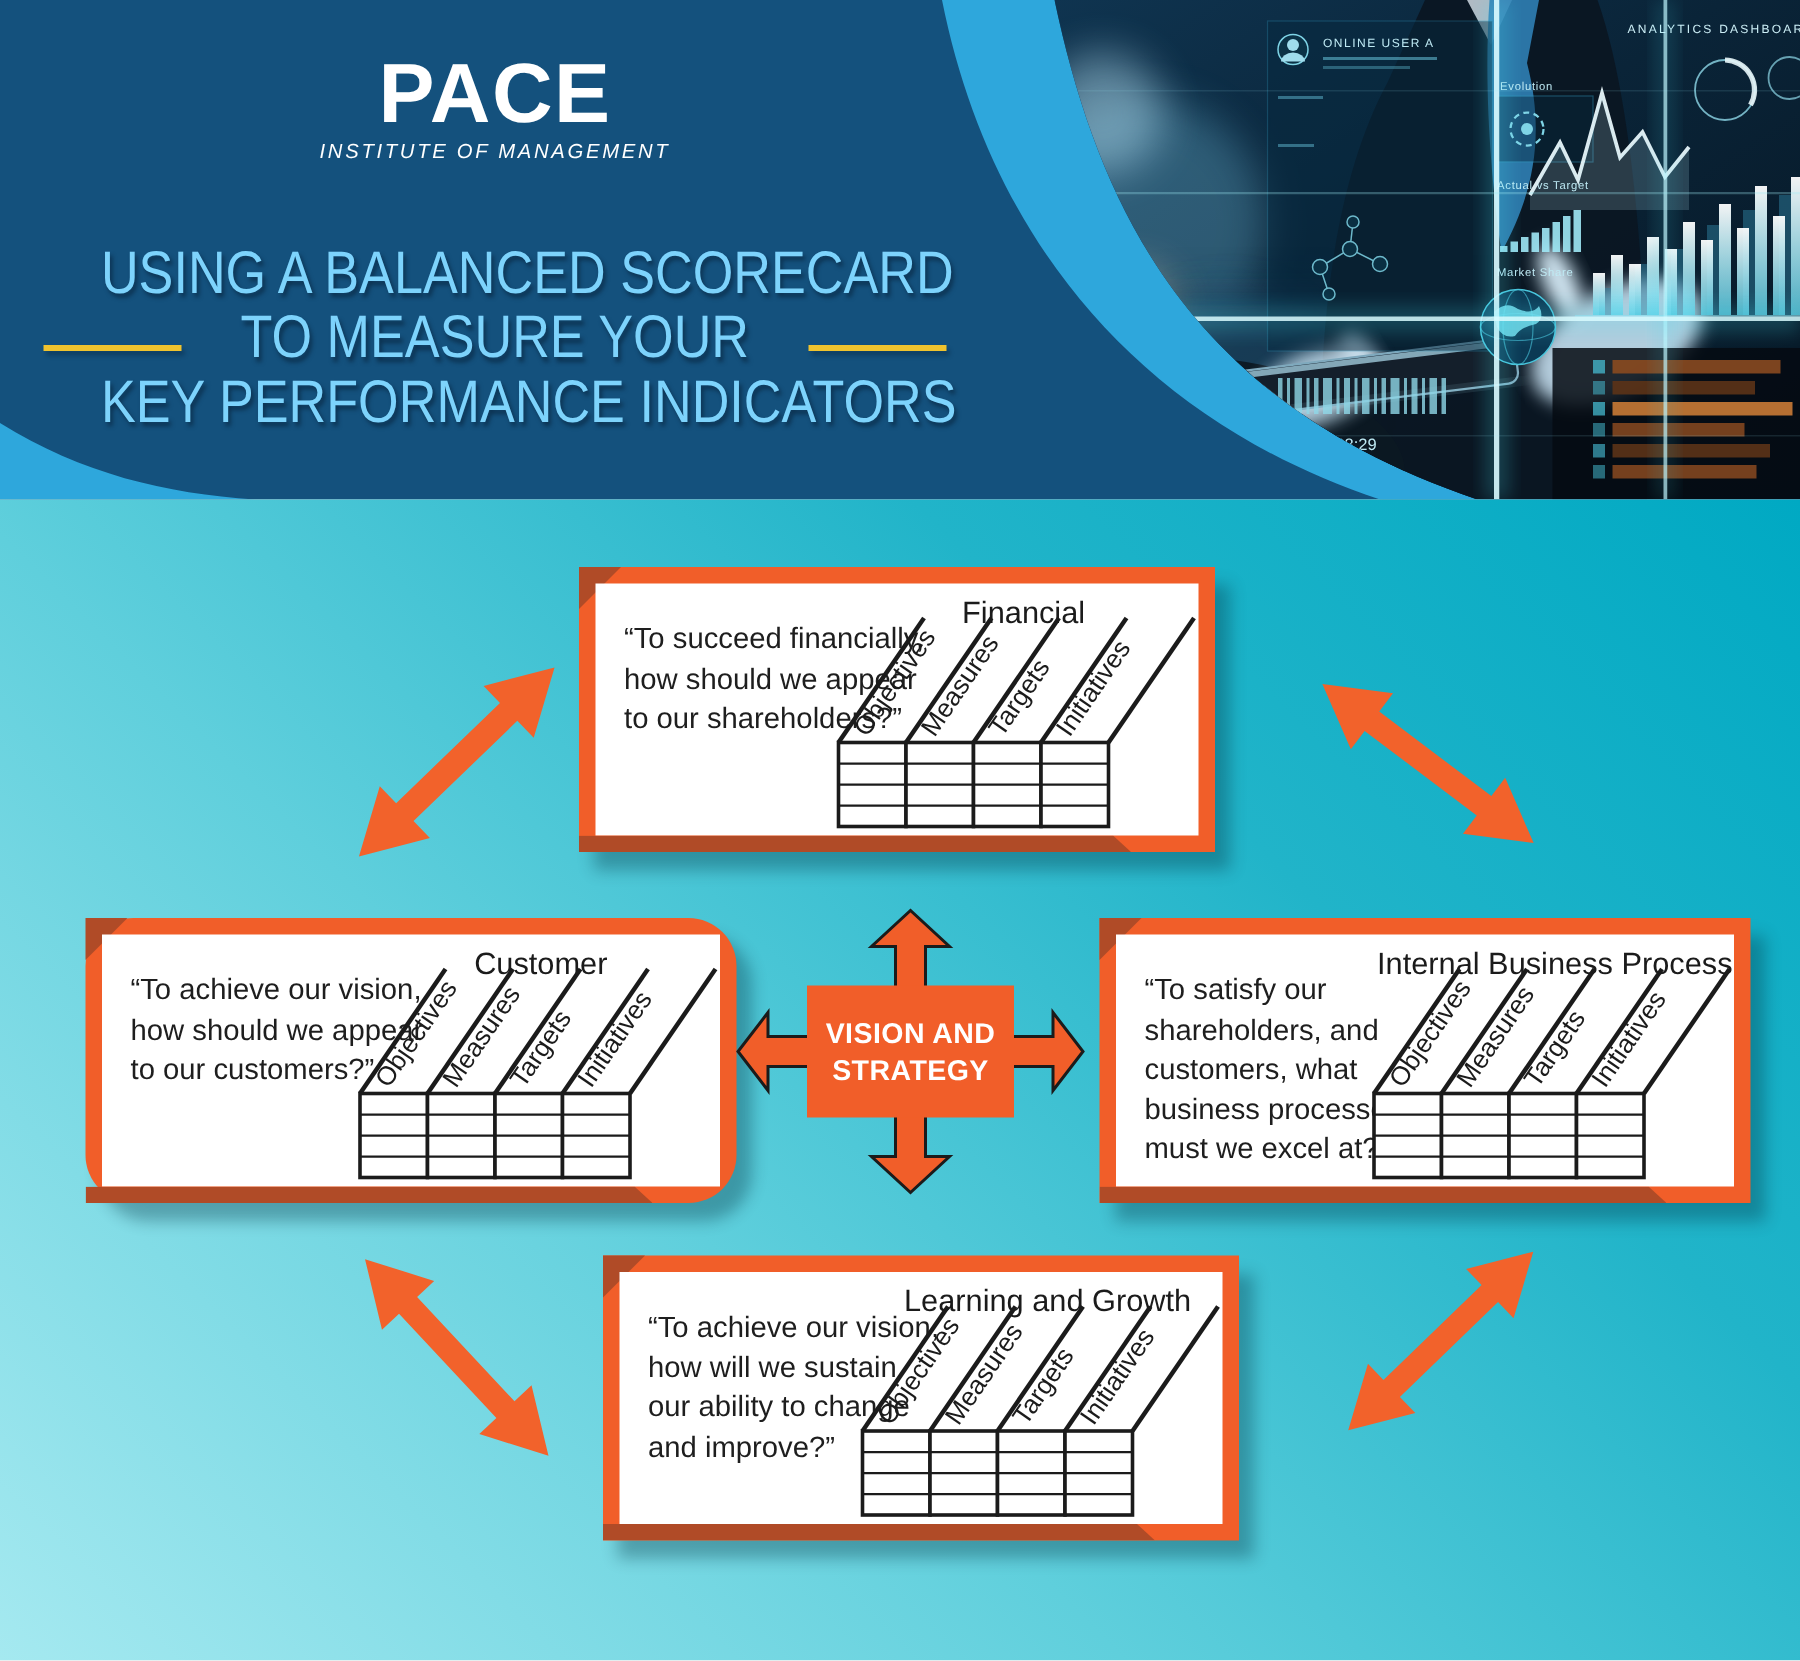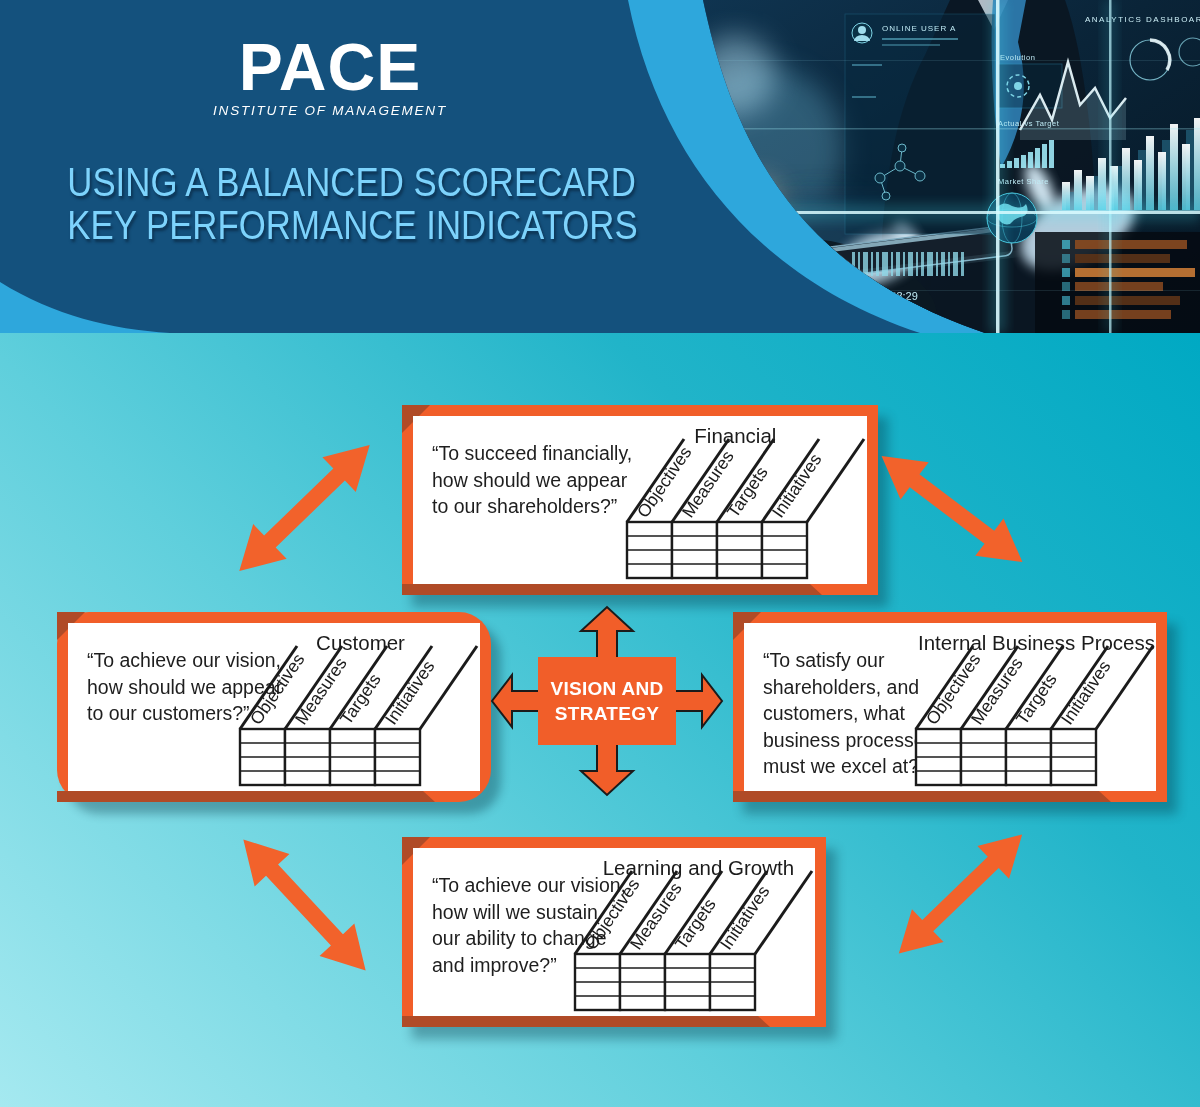--- a/index.html
+++ b/index.html
@@ -3,21 +3,21 @@
 <meta charset="utf-8">
 <style>
   html,body{margin:0;padding:0;background:#e8e8e8;}
   .canvas{position:relative;width:1200px;height:1107px;overflow:hidden;
           font-family:"Liberation Sans",sans-serif;background:#fff;}
 
   
   .header{position:absolute;top:0;left:0;width:1200px;height:333px;background:#14517d;overflow:hidden;}
   .header-art{position:absolute;top:0;left:0;width:1200px;height:333px;display:block;}
   .logo{position:absolute;top:34px;left:60px;width:540px;text-align:center;color:#fff;z-index:2;}
-  .logo-name{font-size:66px;font-weight:bold;letter-spacing:1px;line-height:1;}
+  .logo-name{font-size:56px;font-weight:bold;letter-spacing:1px;line-height:1;}
   .logo-sub{font-size:13.5px;letter-spacing:1.8px;margin-top:3px;font-style:italic;}
   .header-title{position:absolute;top:161px;left:28px;width:604px;text-align:center;
                 color:#7dd3fc;font-weight:normal;z-index:2;}
   .title-line{font-size:40px;line-height:1.08;transform:scaleX(.87);transform-origin:center;
               text-shadow:2px 3px 3px rgba(5,25,45,.55);white-space:nowrap;}
   .title-row2{display:flex;align-items:flex-start;justify-content:center;gap:14px;}
   .title-rule{width:92px;height:4px;background:#f0c32e;margin-top:26px;
               box-shadow:2px 3px 3px rgba(5,25,45,.35);}
 
   
@@ -25,21 +25,21 @@
            background:linear-gradient(225deg,#00a9c3 0%,#21b4c9 30%,#5fcfdc 62%,#a5e9f0 100%);}
 
   
   .panel{position:absolute;box-sizing:border-box;background:#f15e29;padding:11px;
          box-shadow:10px 12px 10px rgba(0,45,60,.33);}
   .panel::before{content:"";position:absolute;top:0;left:0;width:0;height:0;
          border-top:28px solid #b04b27;border-right:28px solid transparent;}
   .panel::after{content:"";position:absolute;left:0;bottom:0;height:11px;width:calc(100% - 56px);
          background:#b04b27;clip-path:polygon(0 0,calc(100% - 12px) 0,100% 100%,0 100%);}
   .panel-inner{position:relative;width:100%;height:100%;background:#fff;}
-  .p-financial{left:402px;top:45px;width:476px;height:190px;margin-top:27px;}
+  .p-financial{left:386px;top:45px;width:424px;height:190px;}
   .p-customer{left:57px;top:279px;width:434px;height:190px;border-radius:32px;}
   .p-ibp{left:733px;top:279px;width:434px;height:190px;}
   .p-lg{left:402px;top:504px;width:424px;height:190px;}
 
   .bsc-quote{position:absolute;left:19px;top:24px;font-size:19.5px;line-height:1.36;
              color:#1e1e1e;white-space:pre-line;}
   .bsc-title{position:absolute;top:8px;left:71%;transform:translateX(-50%);
              font-size:20.5px;color:#1b1b1b;white-space:nowrap;}
   .bsc-table{position:absolute;right:0px;bottom:4px;width:250px;height:146px;display:block;}
   svg text{font-family:"Liberation Sans",sans-serif;}
@@ -251,20 +251,25 @@
       </g>
     </svg>
 
     <div class="logo">
       <div class="logo-name">PACE</div>
       <div class="logo-sub">INSTITUTE OF MANAGEMENT</div>
     </div>
 
     <div class="header-title">
       <div class="title-line">USING A BALANCED SCORECARD</div>
+      <div class="title-row2">
+        <div class="title-rule"></div>
+        <div class="title-line">TO MEASURE YOUR</div>
+        <div class="title-rule"></div>
+      </div>
       <div class="title-line">KEY PERFORMANCE INDICATORS</div>
     </div>
   </div>
 
   <div class="diagram">
 
     <div class="panel p-financial">
       <div class="panel-inner">
         <div class="bsc-title">Financial</div>
         <div class="bsc-quote">“To succeed financially,

